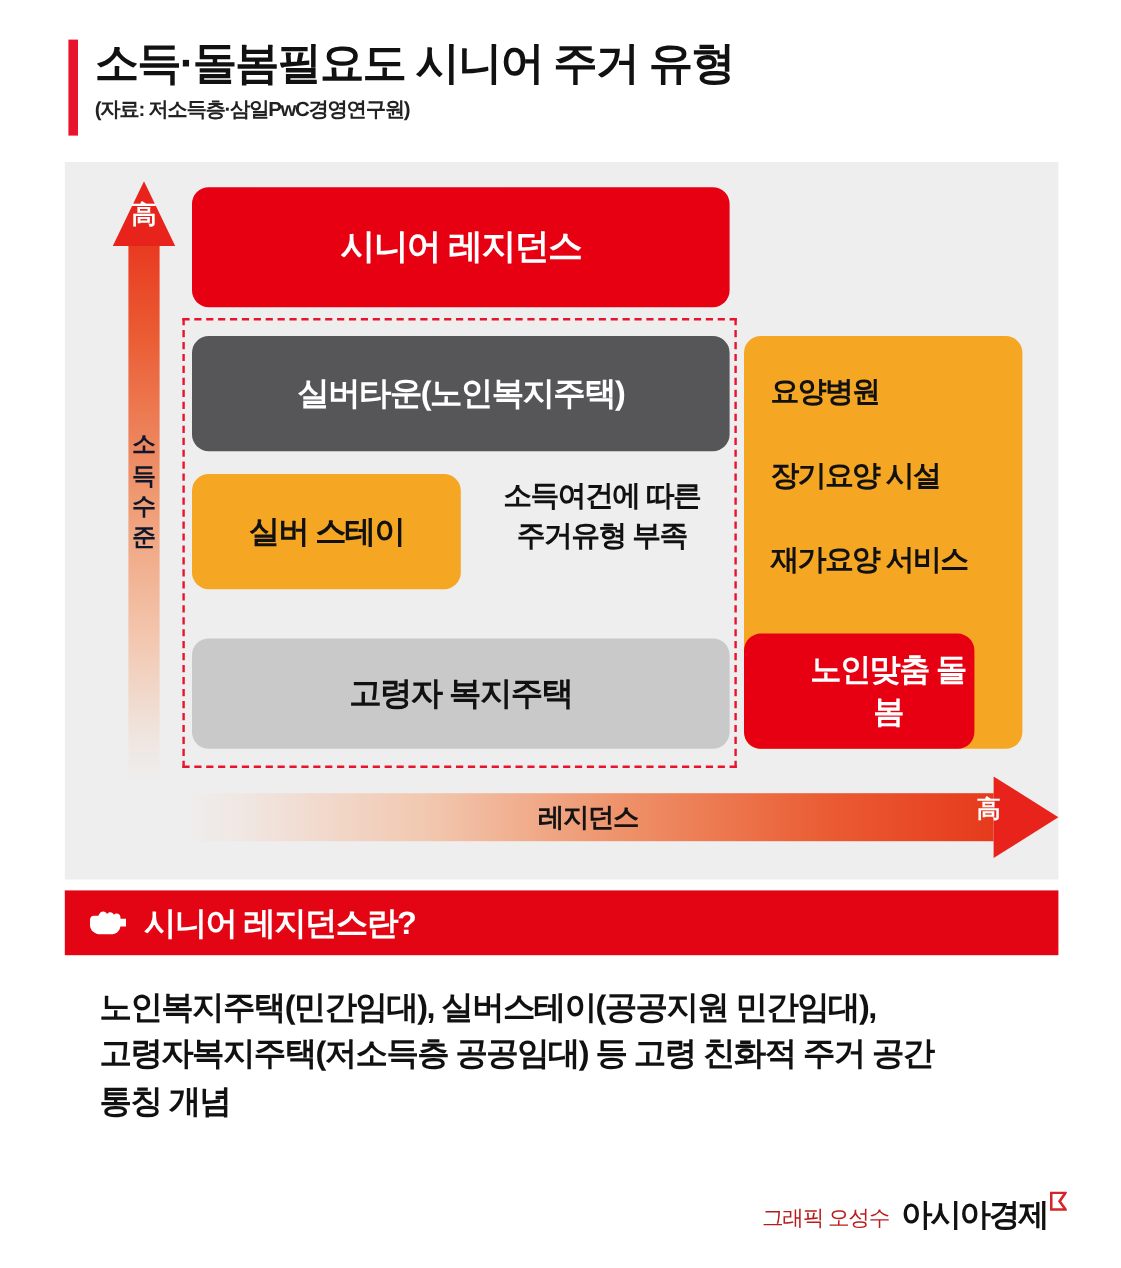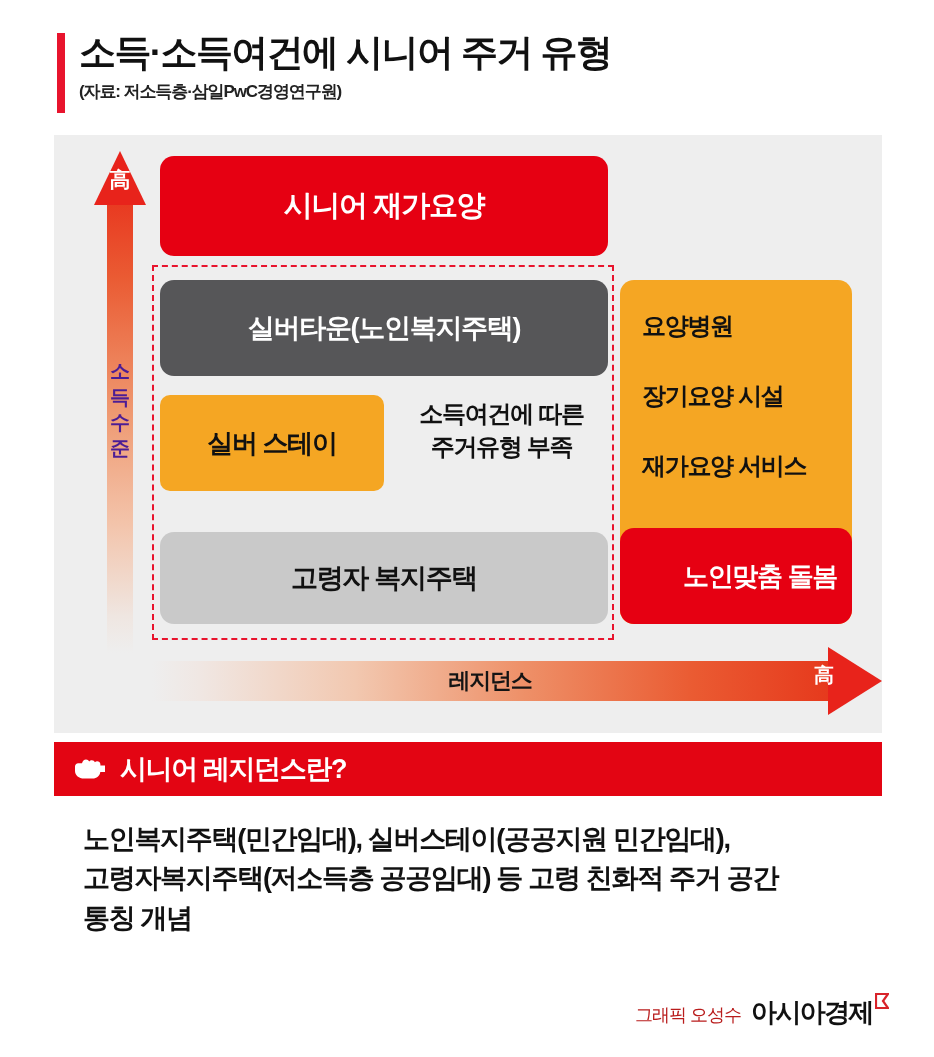--- a/index.html
+++ b/index.html
@@ -101,21 +101,21 @@
     line-height: 1;
   }
   .v-axis-label {
     position: absolute;
     left: 11px;
     top: 208px;
     width: 30px;
     font-size: 20px;
     font-weight: 700;
     letter-spacing: 0;
-    color: #4c1d95;
+    color: #0f172a;
     text-align: center;
     line-height: 1.28;
     word-break: break-all;
   }
 
   
   .dashed-region {
     position: absolute;
     left: 98px;
     top: 130px;
@@ -156,21 +156,20 @@
     font-size: 27px;
   }
   .box-silverstay {
     left: 106px;
     top: 260px;
     width: 224px;
     height: 96px;
     background: #f5a623;
     color: #111111;
     font-size: 26px;
-    border-radius: 10px;
   }
   .box-elderly-welfare {
     left: 106px;
     top: 397px;
     width: 448px;
     height: 92px;
     background: #c9c9c9;
     color: #111111;
     font-size: 27px;
   }
@@ -203,21 +202,21 @@
     font-weight: 700;
     letter-spacing: -1.3px;
     color: #111111;
     padding-left: 22px;
     margin-bottom: 38px;
     text-align: left;
   }
   .box-customized-care {
     left: 566px;
     top: 393px;
-    width: 232px;
+    width: 192px;
     height: 96px;
     background: #e60012;
     color: #ffffff;
     font-size: 26px;
     padding-left: 48px;
   }
 
   
   .h-arrow {
     position: absolute;
@@ -336,36 +335,36 @@
     width: 14px;
     height: 16px;
     display: inline-block;
   }
 </style>
 </head>
 <body>
 
 <div class="header">
   <div class="header-accent"></div>
-  <div class="title">소득·소득여건에 시니어 주거 유형</div>
+  <div class="title">소득·돌봄필요도 시니어 주거 유형</div>
   <div class="subtitle">(자료: 저소득층·삼일PwC경영연구원)</div>
 </div>
 
 <div class="panel">
 
   <div class="v-arrow">
     <div class="v-arrow-shaft"></div>
     <div class="v-arrow-head"></div>
     <div class="v-arrow-top-label">高</div>
     <div class="v-axis-label">소득 수준</div>
   </div>
 
   <div class="dashed-region"></div>
 
-  <div class="box box-senior-residence">시니어 재가요양</div>
+  <div class="box box-senior-residence">시니어 레지던스</div>
   <div class="box box-silvertown">실버타운(노인복지주택)</div>
   <div class="box box-silverstay">실버 스테이</div>
   <div class="box box-elderly-welfare">고령자 복지주택</div>
 
   <div class="note-text">
     <div>소득여건에 따른</div>
     <div>주거유형 부족</div>
   </div>
 
   <div class="box box-care-services">

